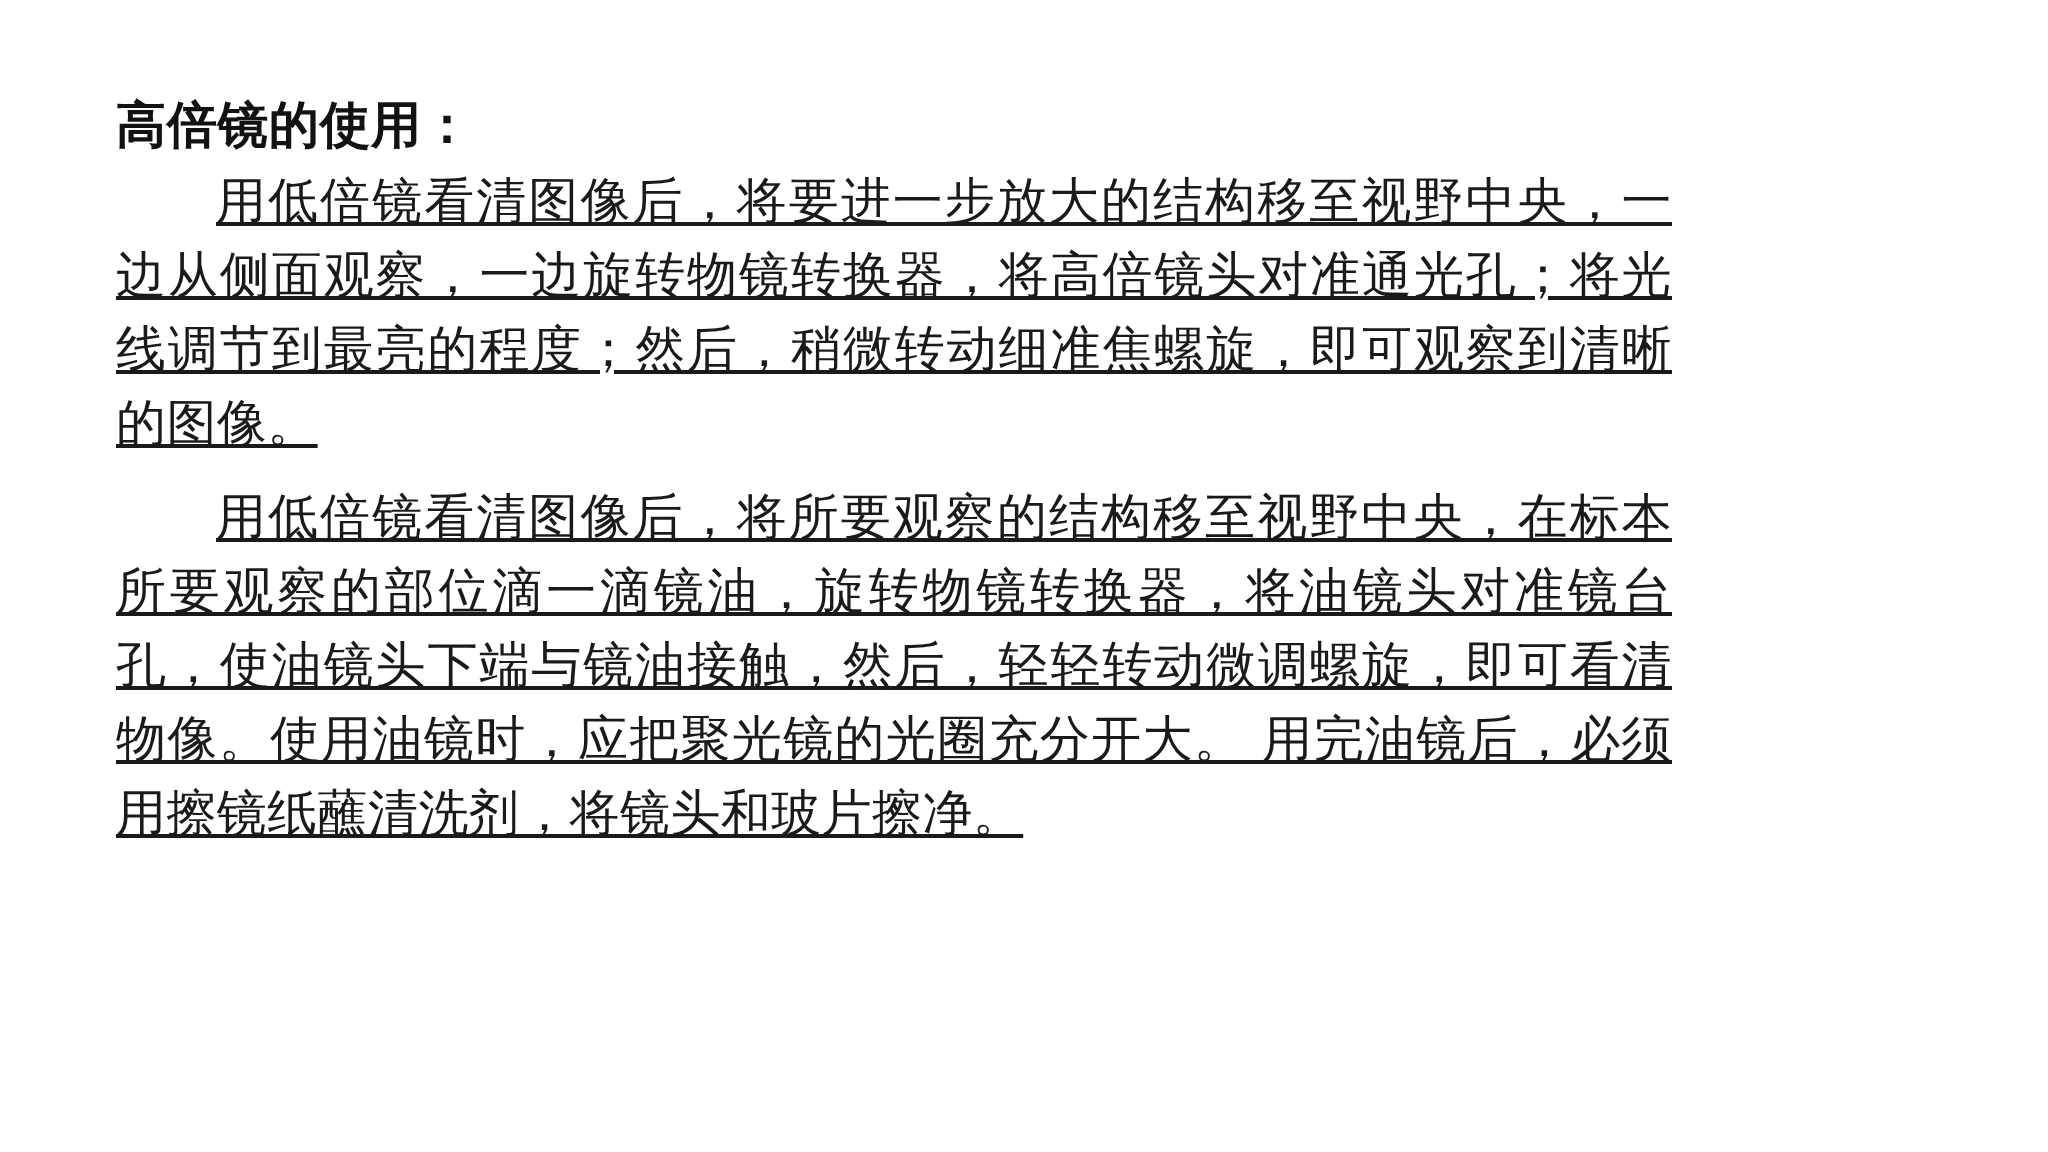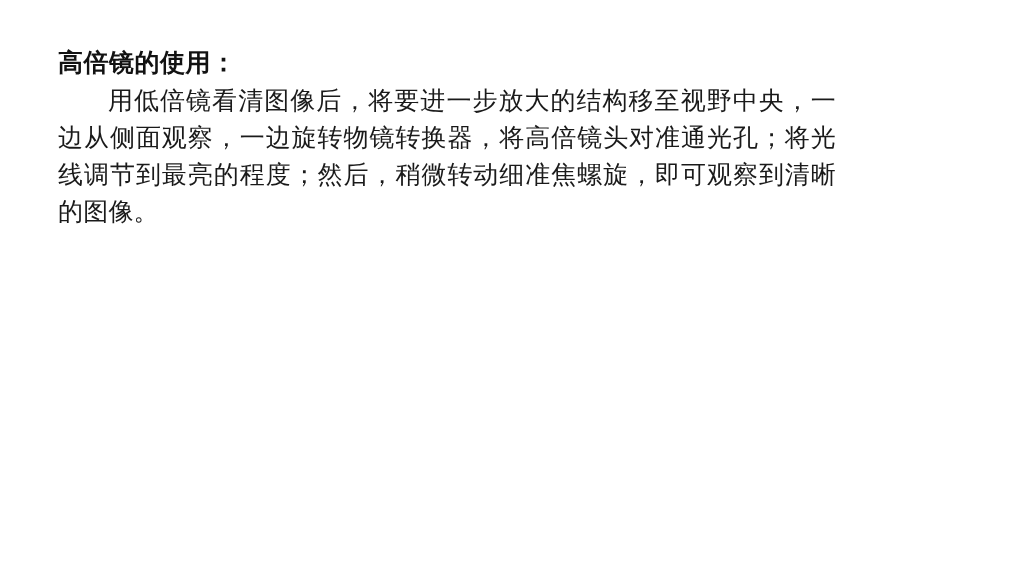--- a/index.html
+++ b/index.html
@@ -37,28 +37,30 @@
   }
   .body-text {
     font-size: 25px;
     line-height: 1.48;
     text-indent: 2em;
     text-align: justify;
     text-justify: inter-ideograph;
     margin: 0;
     color: #1a1a1a;
     letter-spacing: 0.2px;
+    text-decoration: underline;
   }
 </style>
 </head>
 <body>
 
 <div class="slide">
 
   <div class="section">
     <p class="heading">高倍镜的使用：</p>
     <p class="body-text">用低倍镜看清图像后，将要进一步放大的结构移至视野中央，一边从侧面观察，一边旋转物镜转换器，将高倍镜头对准通光孔；将光线调节到最亮的程度；然后，稍微转动细准焦螺旋，即可观察到清晰的图像。</p>
   </div>
 
   <div class="section">
+    <p class="body-text">用低倍镜看清图像后，将所要观察的结构移至视野中央，在标本所要观察的部位滴一滴镜油，旋转物镜转换器，将油镜头对准镜台孔，使油镜头下端与镜油接触，然后，轻轻转动微调螺旋，即可看清物像。使用油镜时，应把聚光镜的光圈充分开大。 用完油镜后，必须用擦镜纸蘸清洗剂，将镜头和玻片擦净。</p>
   </div>
 
 </div>
 
 </body></html>

